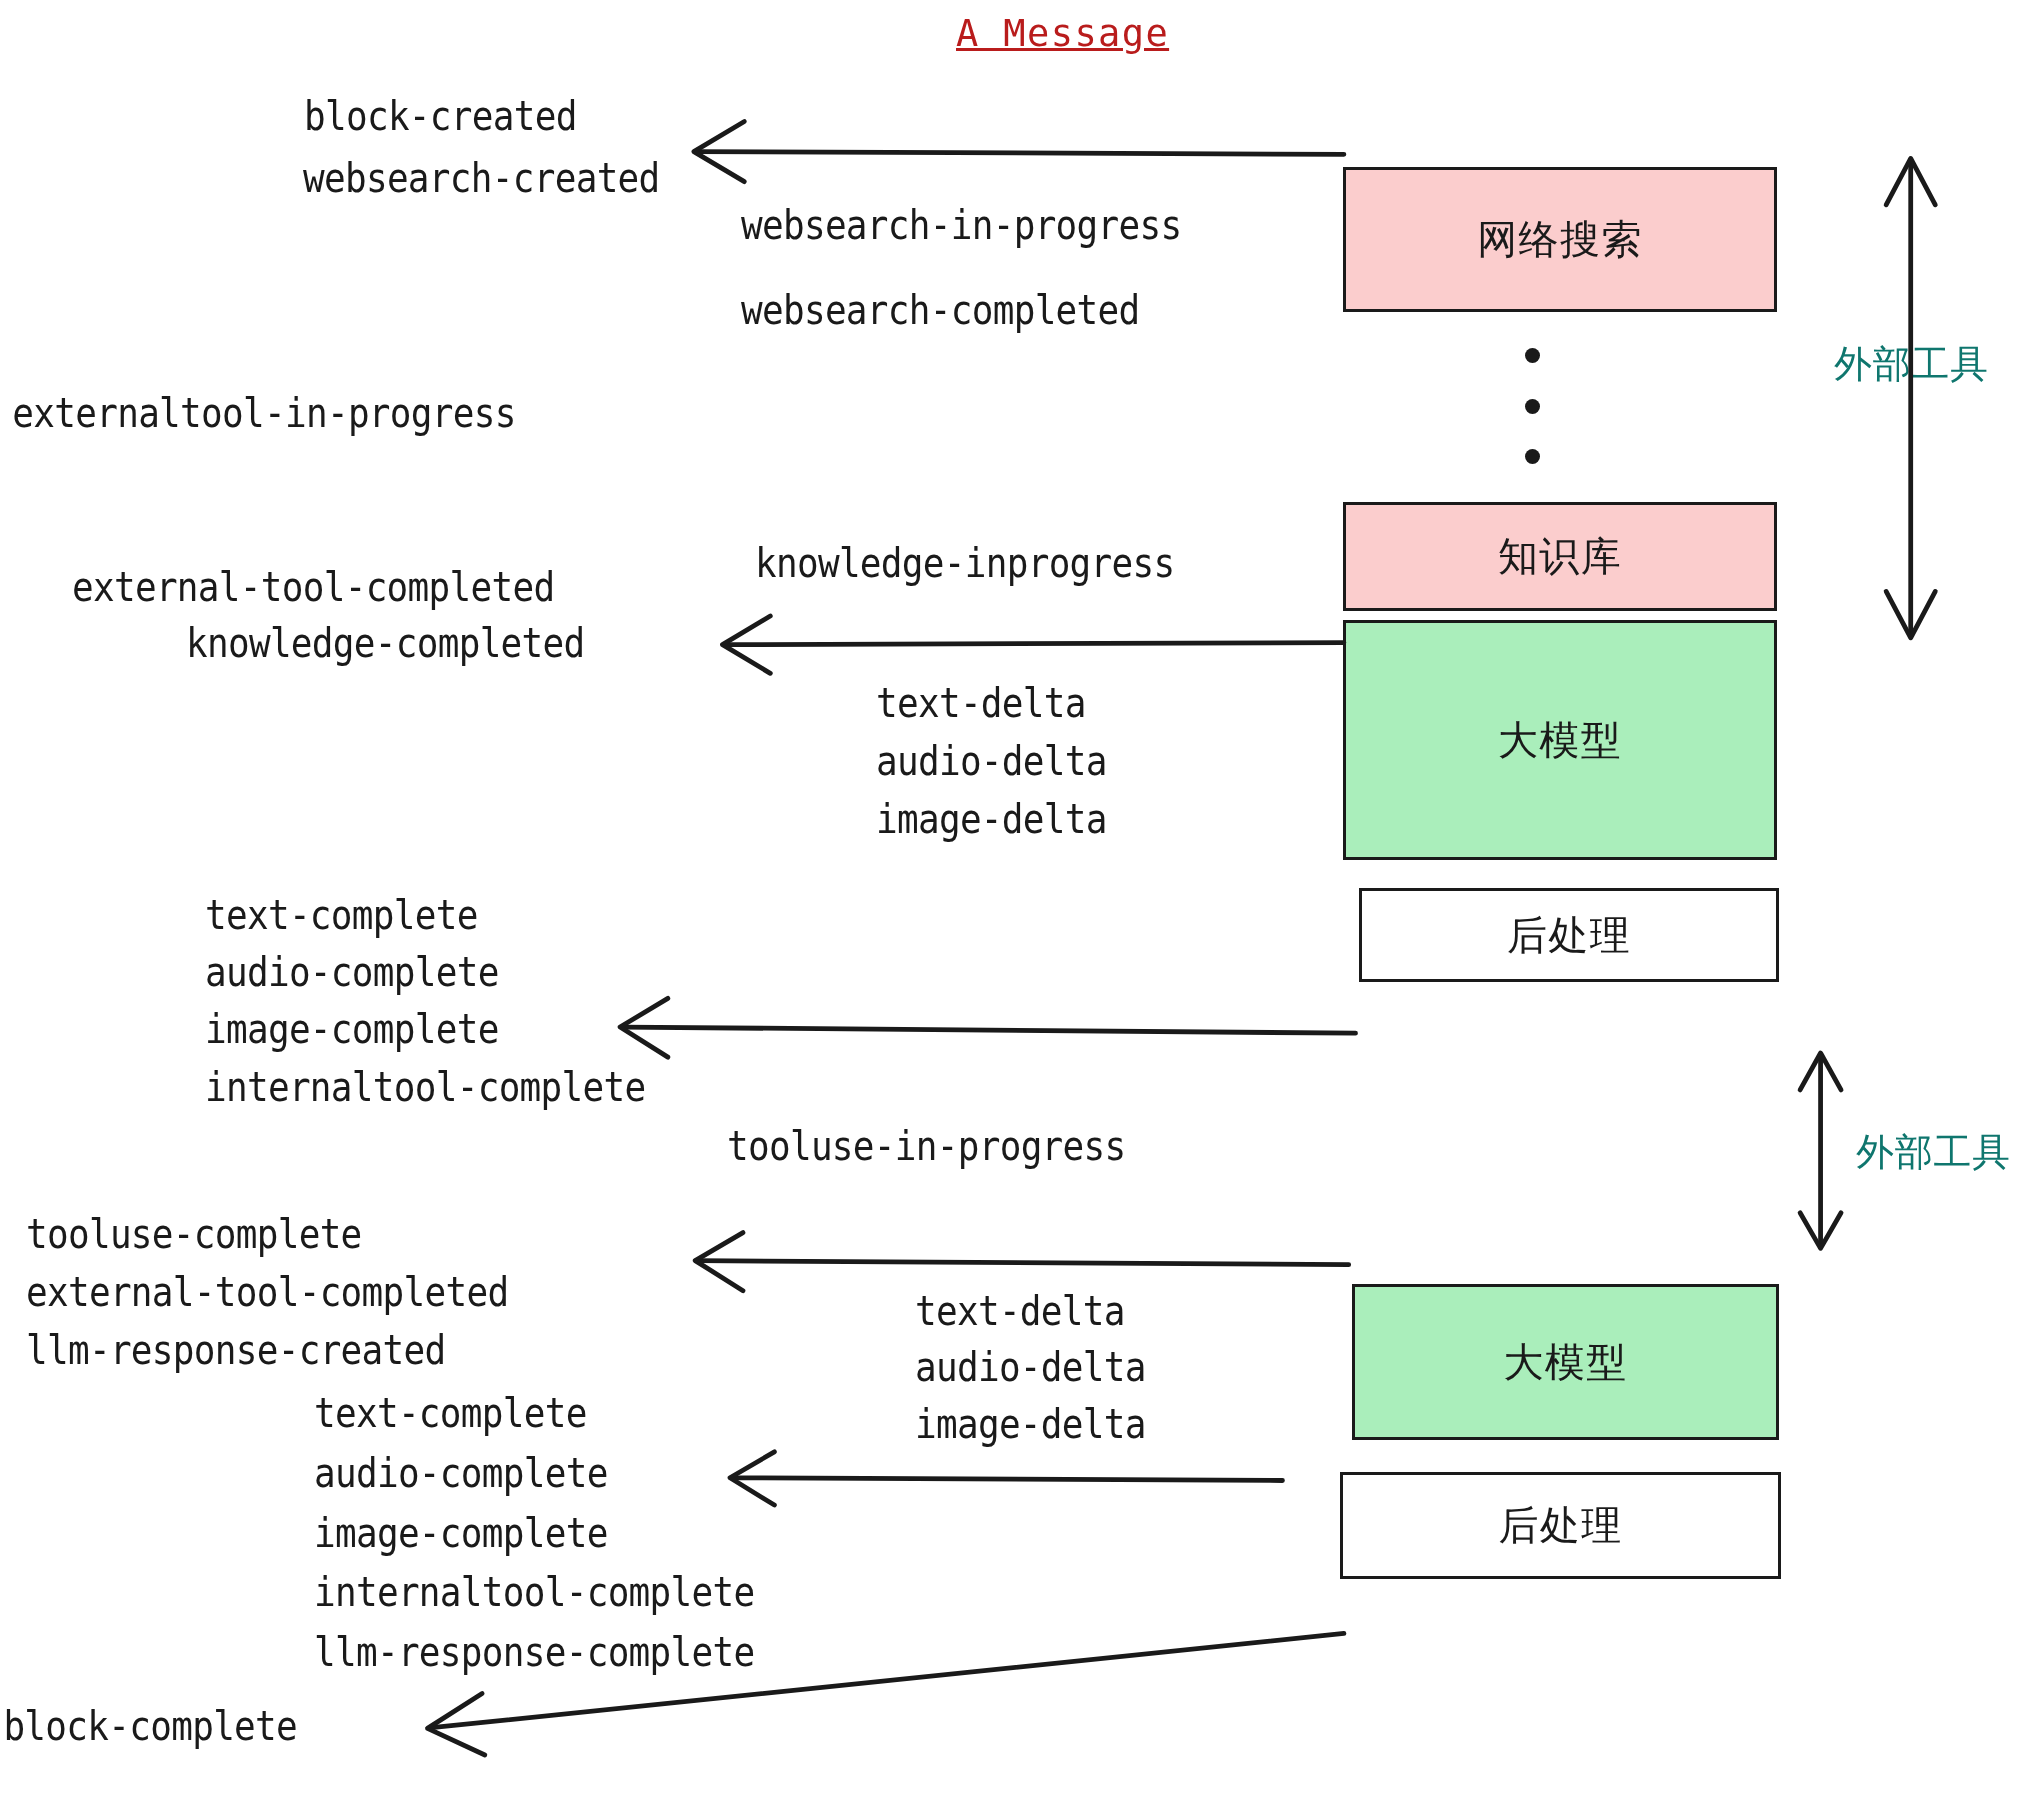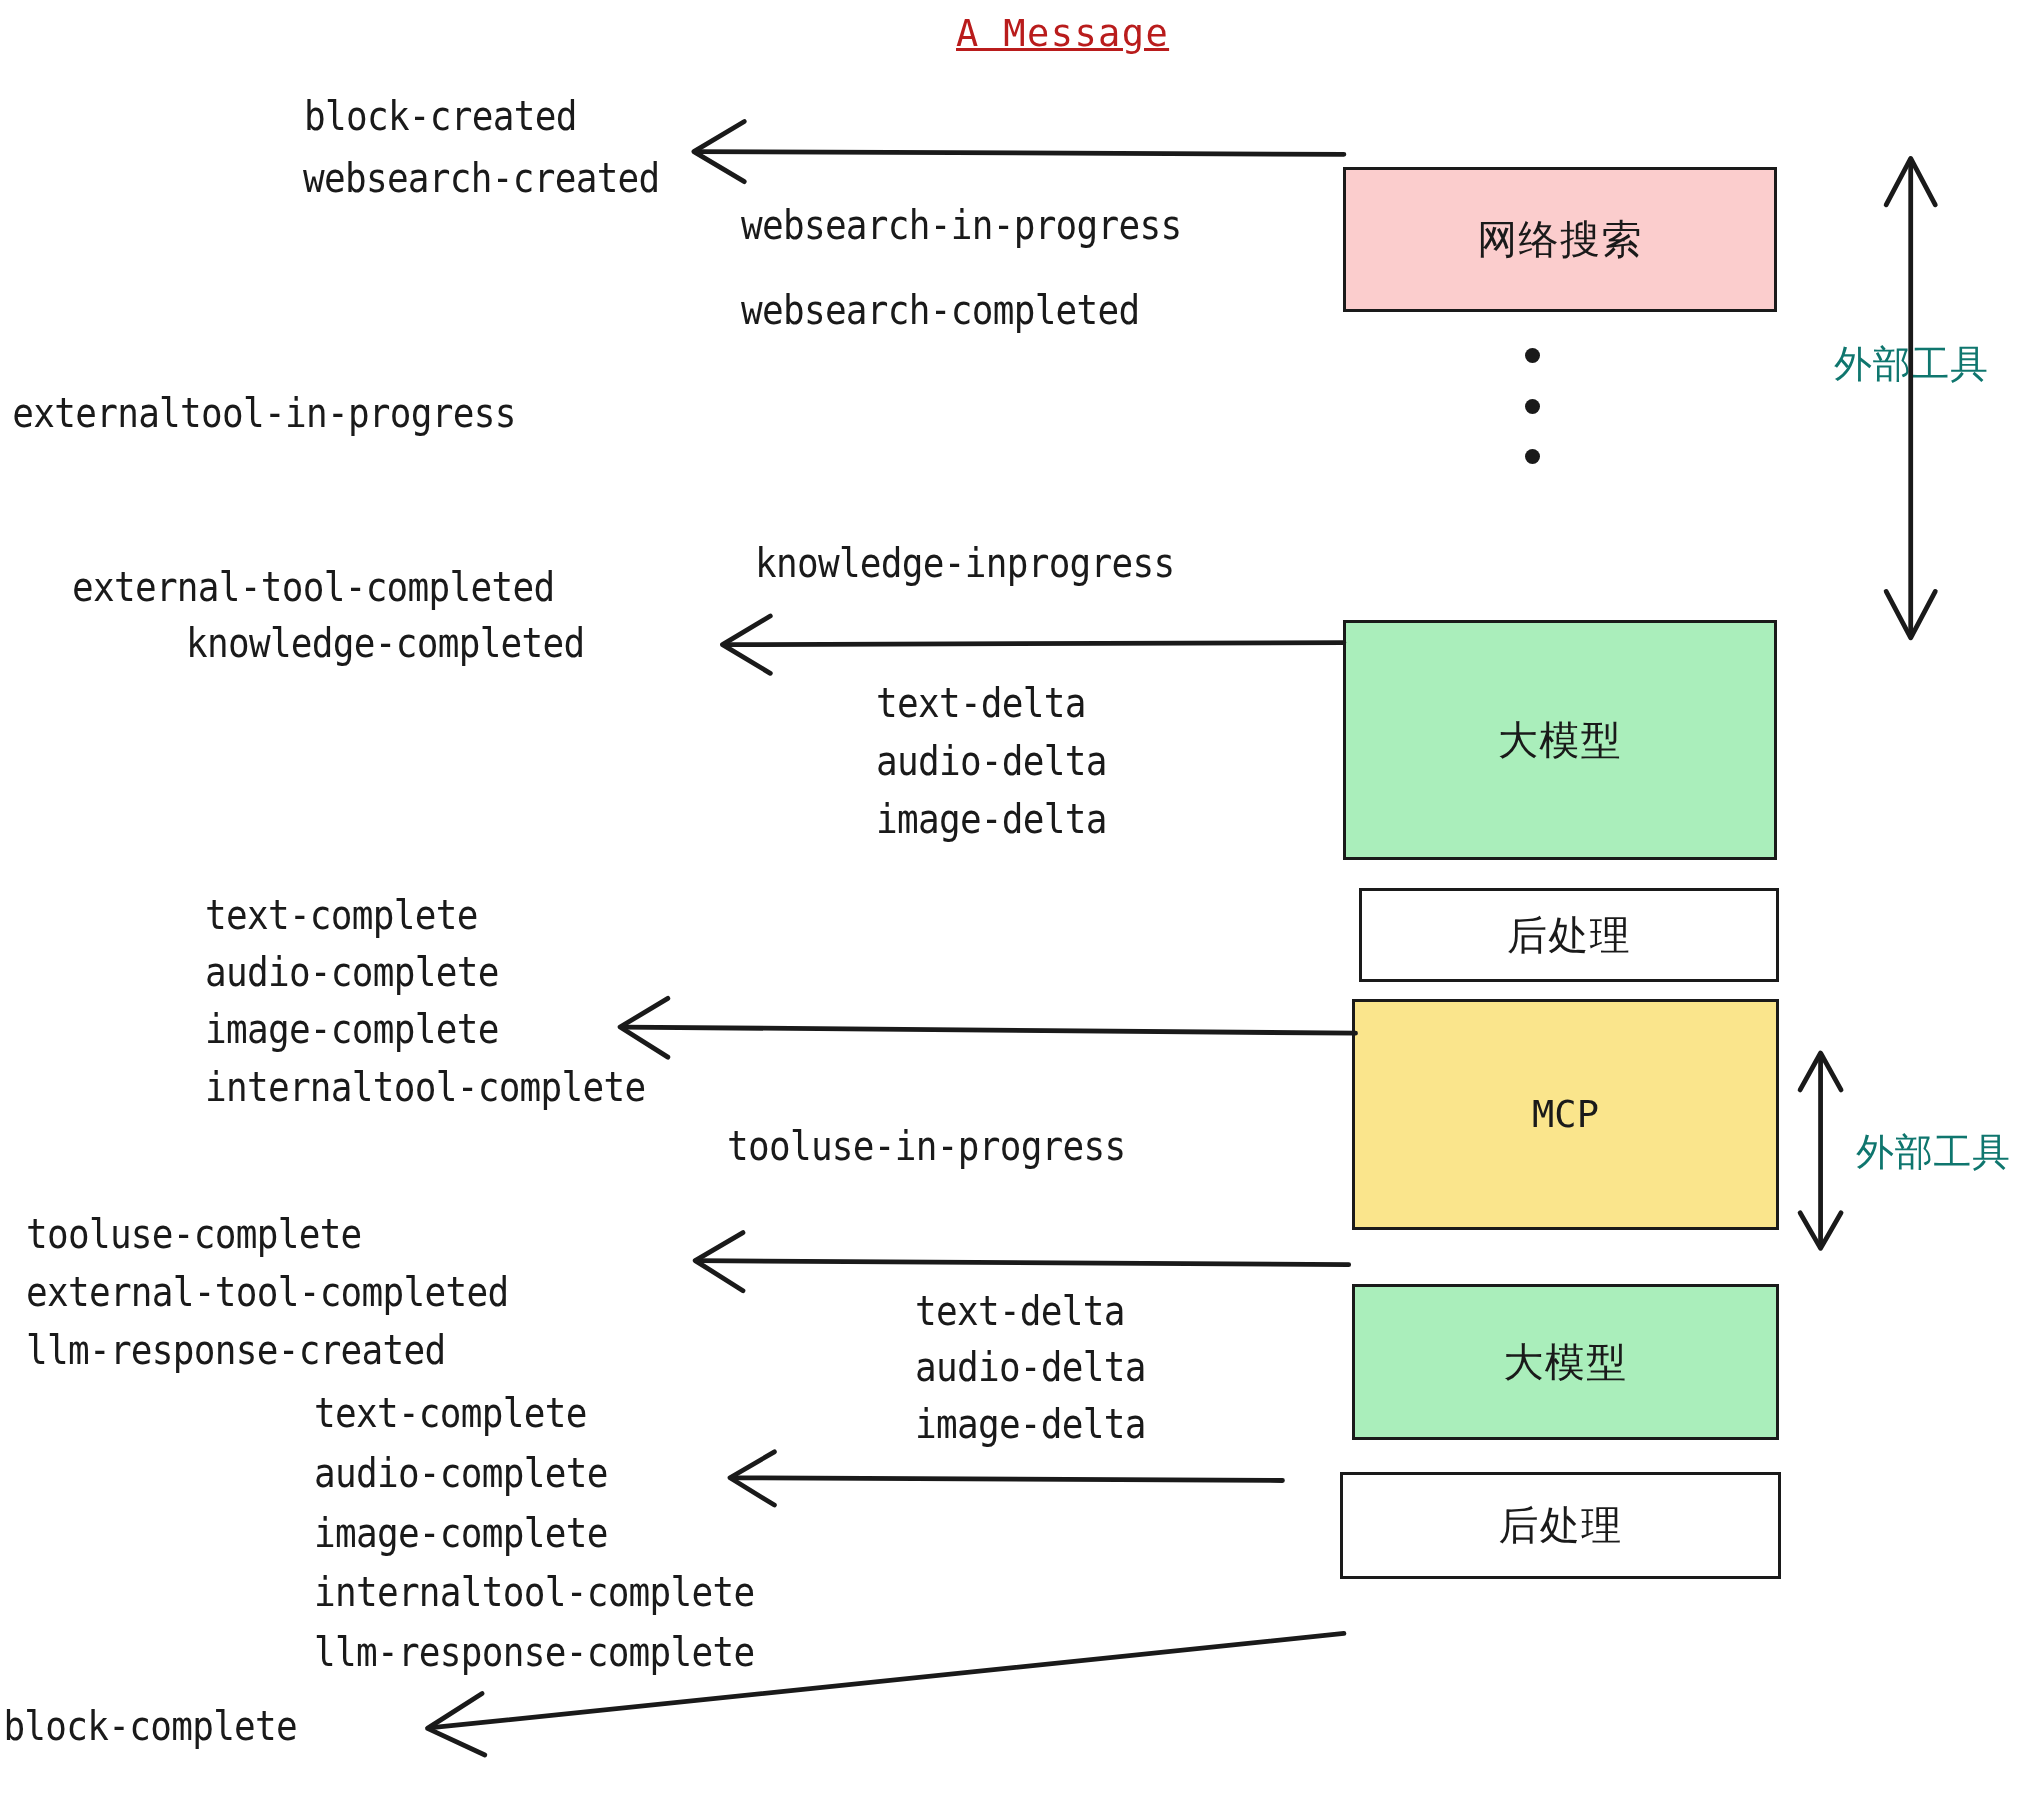--- a/index.html
+++ b/index.html
@@ -75,26 +75,26 @@
 </style>
 </head>
 <body>
 
 <div id="stage">
 
   <div class="title" style="left:956px;top:15px;">A Message</div>
 
   <div class="box" style="left:1343px;top:167px;width:434px;height:145px;background:#fbcdcd;">网络搜索</div>
 
+  <div class="box" style="left:1343px;top:502px;width:434px;height:109px;background:#fbcdcd;">知识库</div>
 
   <div class="box" style="left:1343px;top:620px;width:434px;height:240px;background:#aaeebb;">大模型</div>
 
   <div class="box" style="left:1359px;top:888px;width:420px;height:94px;background:#ffffff;">后处理</div>
 
-  <div class="box mono" style="left:1352px;top:999px;width:427px;height:231px;background:#fae58c;">MCP</div>
 
   <div class="box" style="left:1352px;top:1284px;width:427px;height:156px;background:#aaeebb;">大模型</div>
 
   <div class="box" style="left:1340px;top:1472px;width:441px;height:107px;background:#ffffff;">后处理</div>
 
   <div class="dots" style="left:1524px;top:348px;width:16.4px;height:116px;">
     <div class="dot"></div>
     <div class="dot"></div>
     <div class="dot"></div>
   </div>

